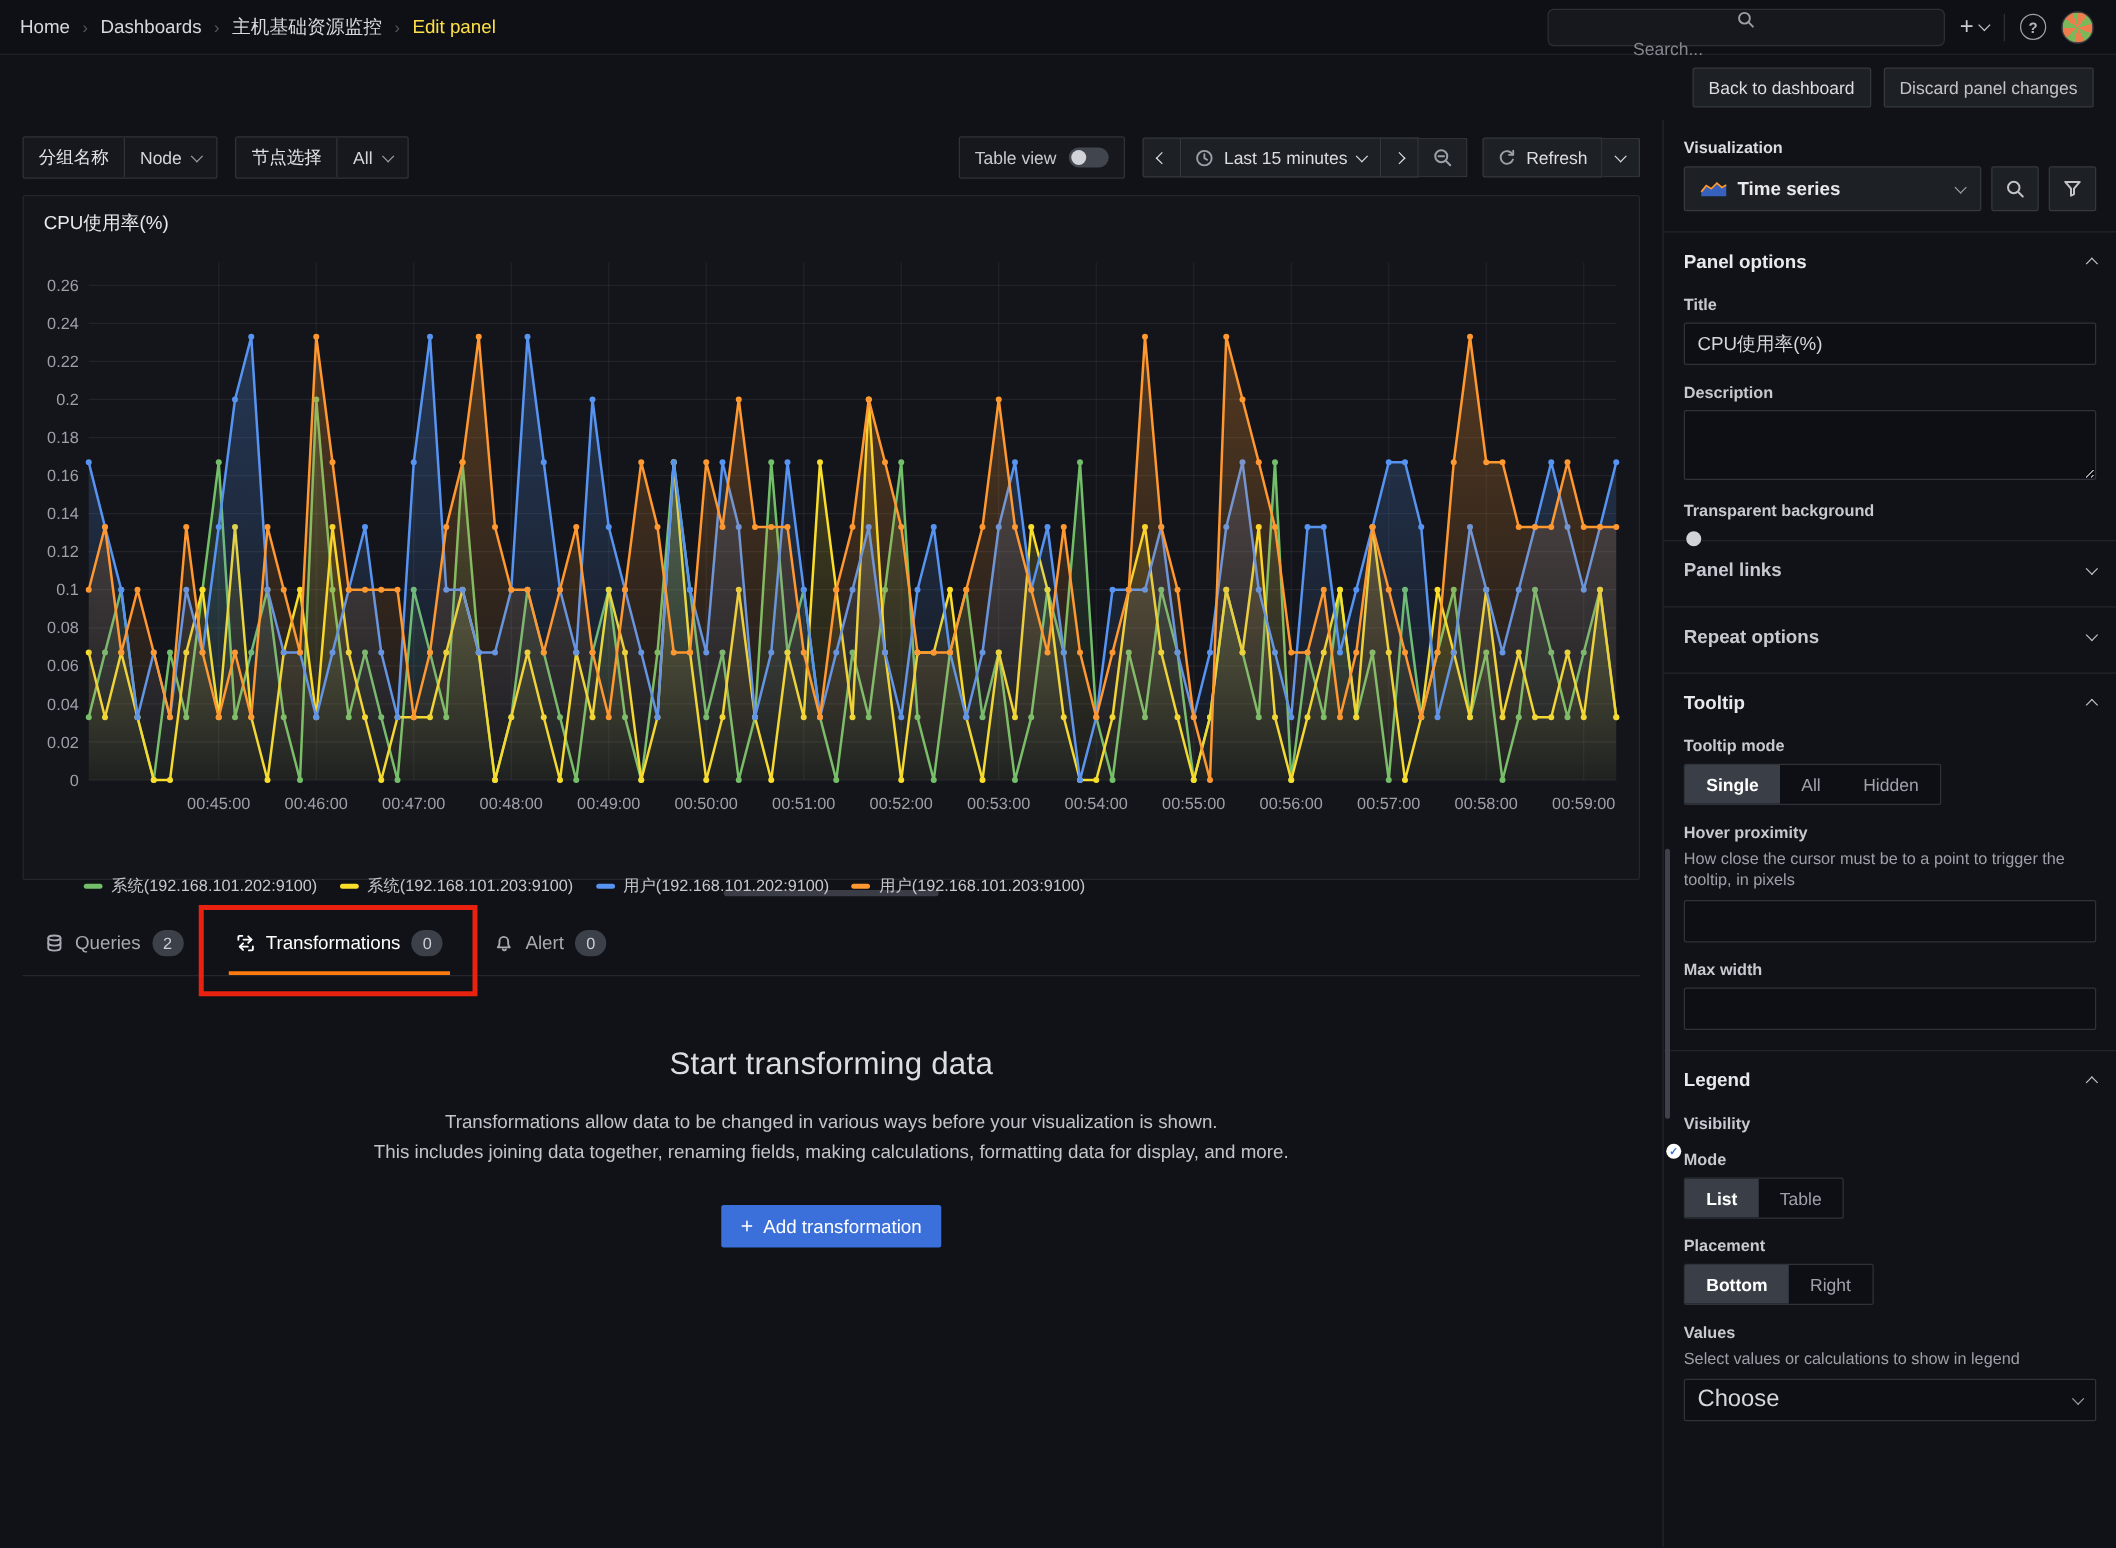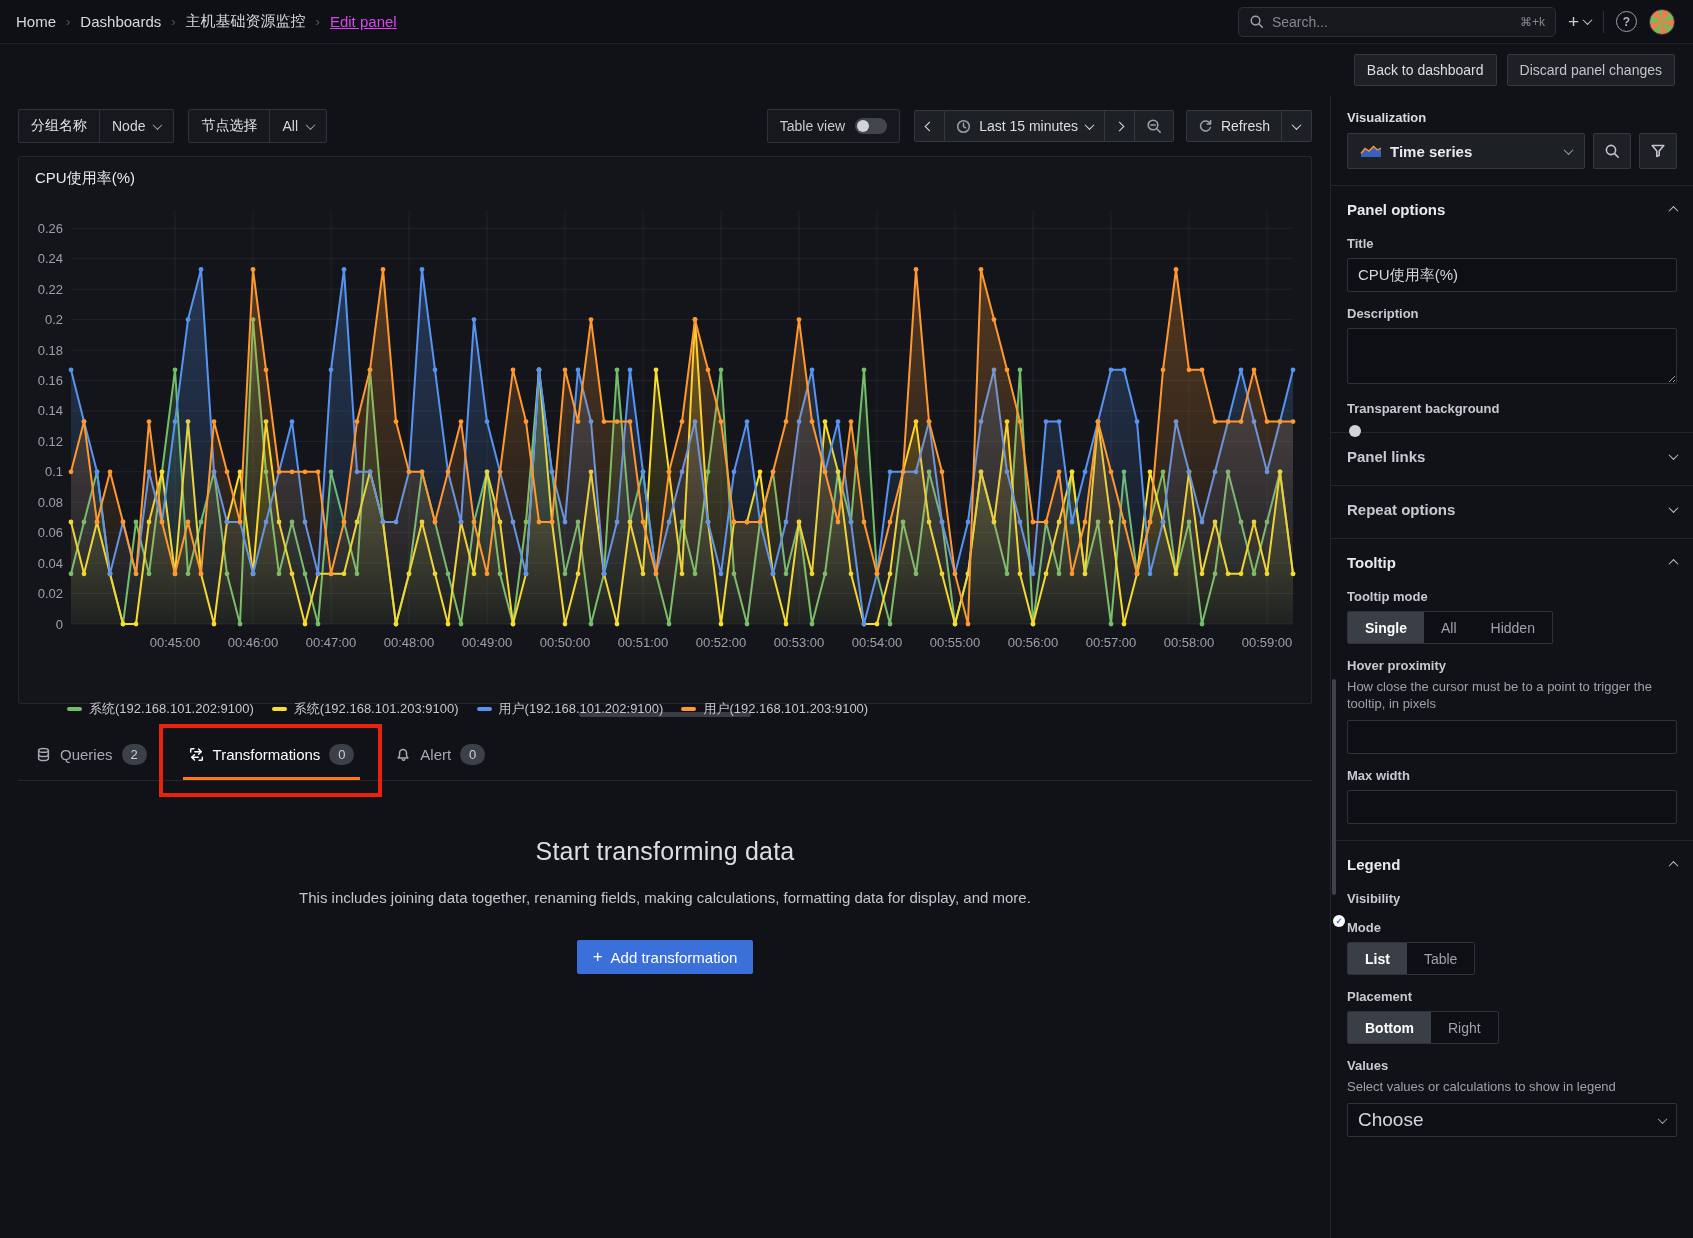--- a/index.html
+++ b/index.html
@@ -12,23 +12,23 @@
   .chev.up   { transform:rotate(-135deg) translate(-1px,-1px); }
   .chev.left { transform:rotate(135deg); }
   .chev.right{ transform:rotate(-45deg); }
   .icon { display:inline-flex; align-items:center; justify-content:center; color:#9da0a8; }
   svg.ic { stroke:currentColor; fill:none; stroke-width:1.6; stroke-linecap:round; stroke-linejoin:round; }
 
   
   .topnav { height:44px; background:#0e1015; border-bottom:1px solid #1f2126; display:flex; align-items:center; padding:0 18px 0 16px; }
   .crumbs { display:flex; align-items:center; gap:10px; font-size:15px; font-weight:500; color:#d8d9de; }
   .crumb-sep { color:#55585f; font-size:13px; }
-  .crumb.dim { color:#d946ef; font-weight:400;text-decoration:underline; }
+  .crumb.dim { color:#fde047; font-weight:400; }
   .topnav-right { margin-left:auto; display:flex; align-items:center; gap:12px; }
-  .searchbox { width:318px; height:30px; background:#16181d; border:1px solid #2c2f36; border-radius:5px; display:flex; align-items:center; padding:0 10px; gap:8px; color:#85878f; }
+  .searchbox { width:318px; height:30px; background:#16181d; border:1px solid #2c2f36; border-radius:5px; display:flex; align-items:center; padding:0 10px; gap:8px; color:#85878f;flex-direction:column; }
   .searchbox input { flex:1; background:transparent; border:none; outline:none; color:#c9cad1; font-size:14px; font-family:inherit; }
   .searchbox input::placeholder { color:#85878f; }
   .kbd-hint { font-size:12px; color:#85878f; }
   .plusbtn { display:flex; align-items:center; gap:5px; color:#c9cad1; cursor:pointer; }
   .plusbtn .plus { font-size:19px; line-height:1; font-weight:400; }
   .vdiv { width:1px; height:22px; background:#2c2f36; }
   .helpbtn { width:21px; height:21px; border:1.6px solid #9da0a8; border-radius:50%; color:#b3b5bc; font-size:12px; font-weight:700; display:flex; align-items:center; justify-content:center; }
   .avatar { width:26px; height:26px; border-radius:50%; background:repeating-conic-gradient(#ec7e4d 0 38deg, #7cb85a 38deg 76deg); border:1px solid #3a3d44; }
 
   
@@ -761,20 +761,21 @@
             </svg>
         </span>
         <span>Alert</span>
         <span class="badge">0</span>
       </div>
     </div>
 
     <div class="empty">
       <h2>Start transforming data</h2>
       <div class="desc">
+        <div>Transformations allow data to be changed in various ways before your visualization is shown.</div>
         <div>This includes joining data together, renaming fields, making calculations, formatting data for display, and more.</div>
       </div>
       <button class="primary-btn">
         <span class="plus">+</span>
         <span>Add transformation</span>
       </button>
     </div>
   </div>
 
   <aside class="sidebar">

